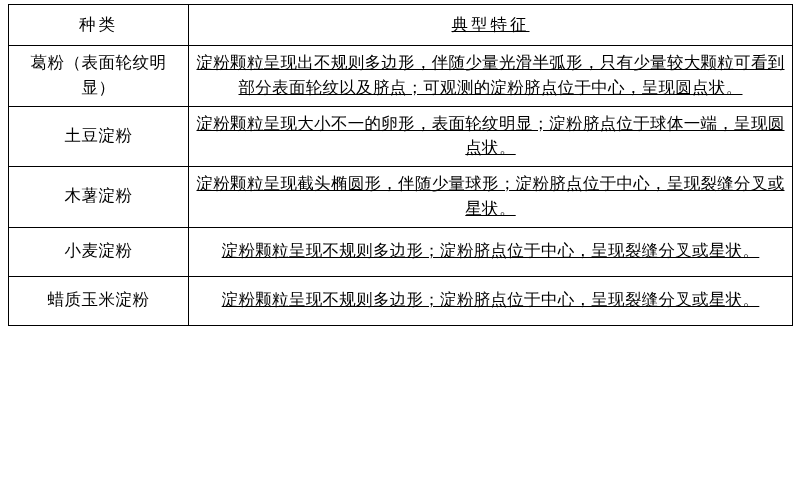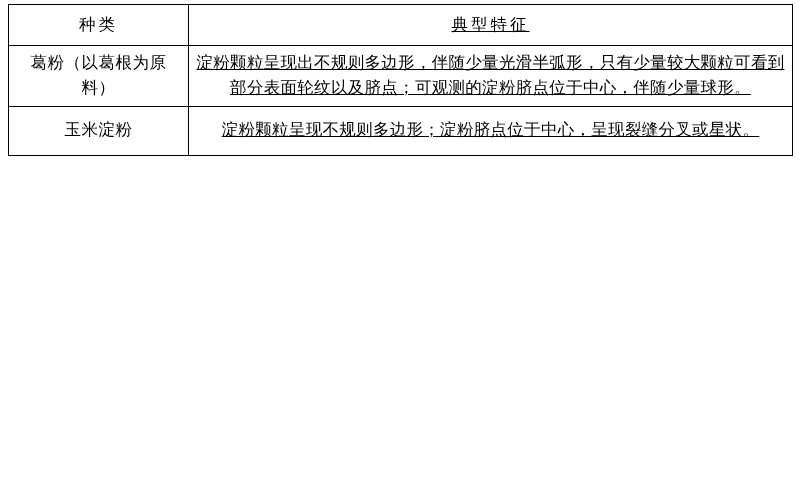--- a/index.html
+++ b/index.html
@@ -65,22 +65,34 @@
     <colgroup>
       <col class="col-kind">
       <col class="col-feature">
     </colgroup>
     <tbody>
       <tr class="header-row">
         <td class="kind-cell">种类</td>
         <td class="feature-cell">典型特征</td>
       </tr>
       <tr class="row-body">
-        <td class="kind-cell">葛粉（以葛根为原料）</td>
-        <td class="feature-cell">淀粉颗粒呈现出不规则多边形，伴随少量光滑半弧形，只有少量较大颗粒可看到部分表面轮纹以及脐点；可观测的淀粉脐点位于中心，伴随少量球形。</td>
+        <td class="kind-cell">葛粉（表面轮纹明显）</td>
+        <td class="feature-cell">淀粉颗粒呈现出不规则多边形，伴随少量光滑半弧形，只有少量较大颗粒可看到部分表面轮纹以及脐点；可观测的淀粉脐点位于中心，呈现圆点状。</td>
       </tr>
       <tr class="row-body">
-        <td class="kind-cell">玉米淀粉</td>
+        <td class="kind-cell">土豆淀粉</td>
+        <td class="feature-cell">淀粉颗粒呈现大小不一的卵形，表面轮纹明显；淀粉脐点位于球体一端，呈现圆点状。</td>
+      </tr>
+      <tr class="row-body">
+        <td class="kind-cell">木薯淀粉</td>
+        <td class="feature-cell">淀粉颗粒呈现截头椭圆形，伴随少量球形；淀粉脐点位于中心，呈现裂缝分叉或星状。</td>
+      </tr>
+      <tr class="row-body">
+        <td class="kind-cell">小麦淀粉</td>
+        <td class="feature-cell">淀粉颗粒呈现不规则多边形；淀粉脐点位于中心，呈现裂缝分叉或星状。</td>
+      </tr>
+      <tr class="row-body">
+        <td class="kind-cell">蜡质玉米淀粉</td>
         <td class="feature-cell">淀粉颗粒呈现不规则多边形；淀粉脐点位于中心，呈现裂缝分叉或星状。</td>
       </tr>
     </tbody>
   </table>
 </div>
 
 </body></html>

